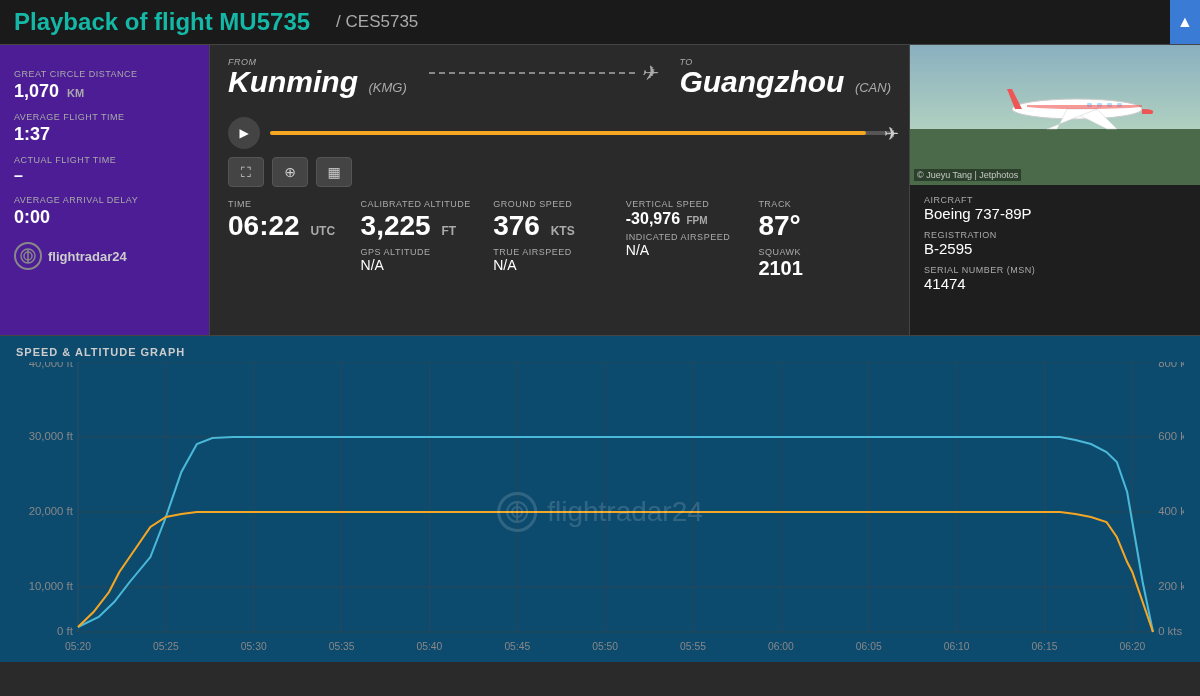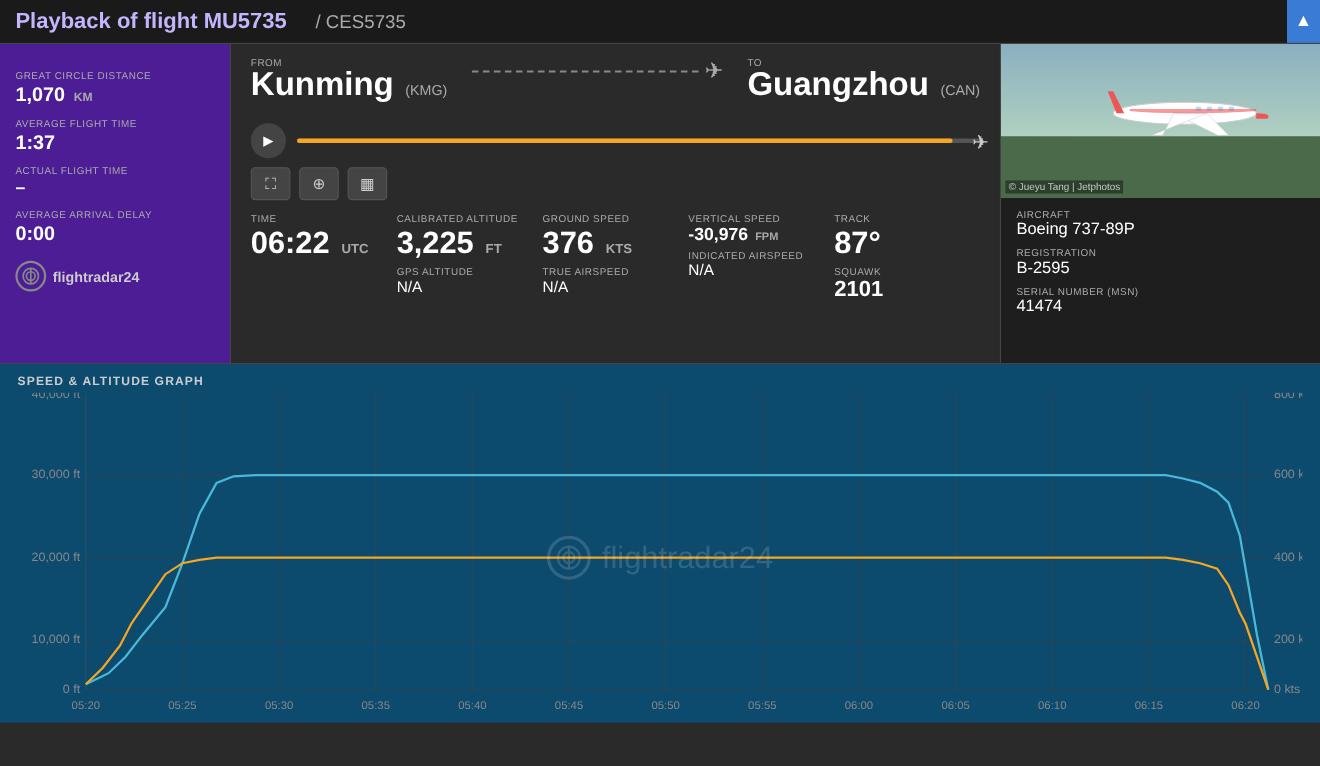--- a/index.html
+++ b/index.html
@@ -15,23 +15,23 @@
     
     .top-bar {
       background: #1a1a1a;
       padding: 8px 14px;
       display: flex;
       align-items: center;
       border-bottom: 1px solid #444;
       position: relative;
     }
     .top-bar-title {
-      font-size: 20px;
+      font-size: 24px;
       font-weight: bold;
-      color: #c4b5fd;
+      color: #14b8a6;
     }
     .top-bar-subtitle {
       font-size: 17px;
       color: #aaa;
       margin-left: 26px;
     }
     .scroll-btn {
       position: absolute;
       right: 0;
       top: 0;
@@ -106,23 +106,24 @@
 
     
     .middle-panel {
       flex: 1;
       background: #2a2a2a;
       padding: 12px 18px;
       border-right: 1px solid #444;
     }
     .route-row {
       display: flex;
-      align-items: flex-start;
+      align-items: center;
       gap: 14px;
       margin-bottom: 20px;
+      font-style: italic;
     }
     .route-from, .route-to {
       display: flex;
       flex-direction: column;
     }
     .route-dir-label {
       font-size: 9px;
       color: #aaa;
       text-transform: uppercase;
       letter-spacing: 0.5px;

